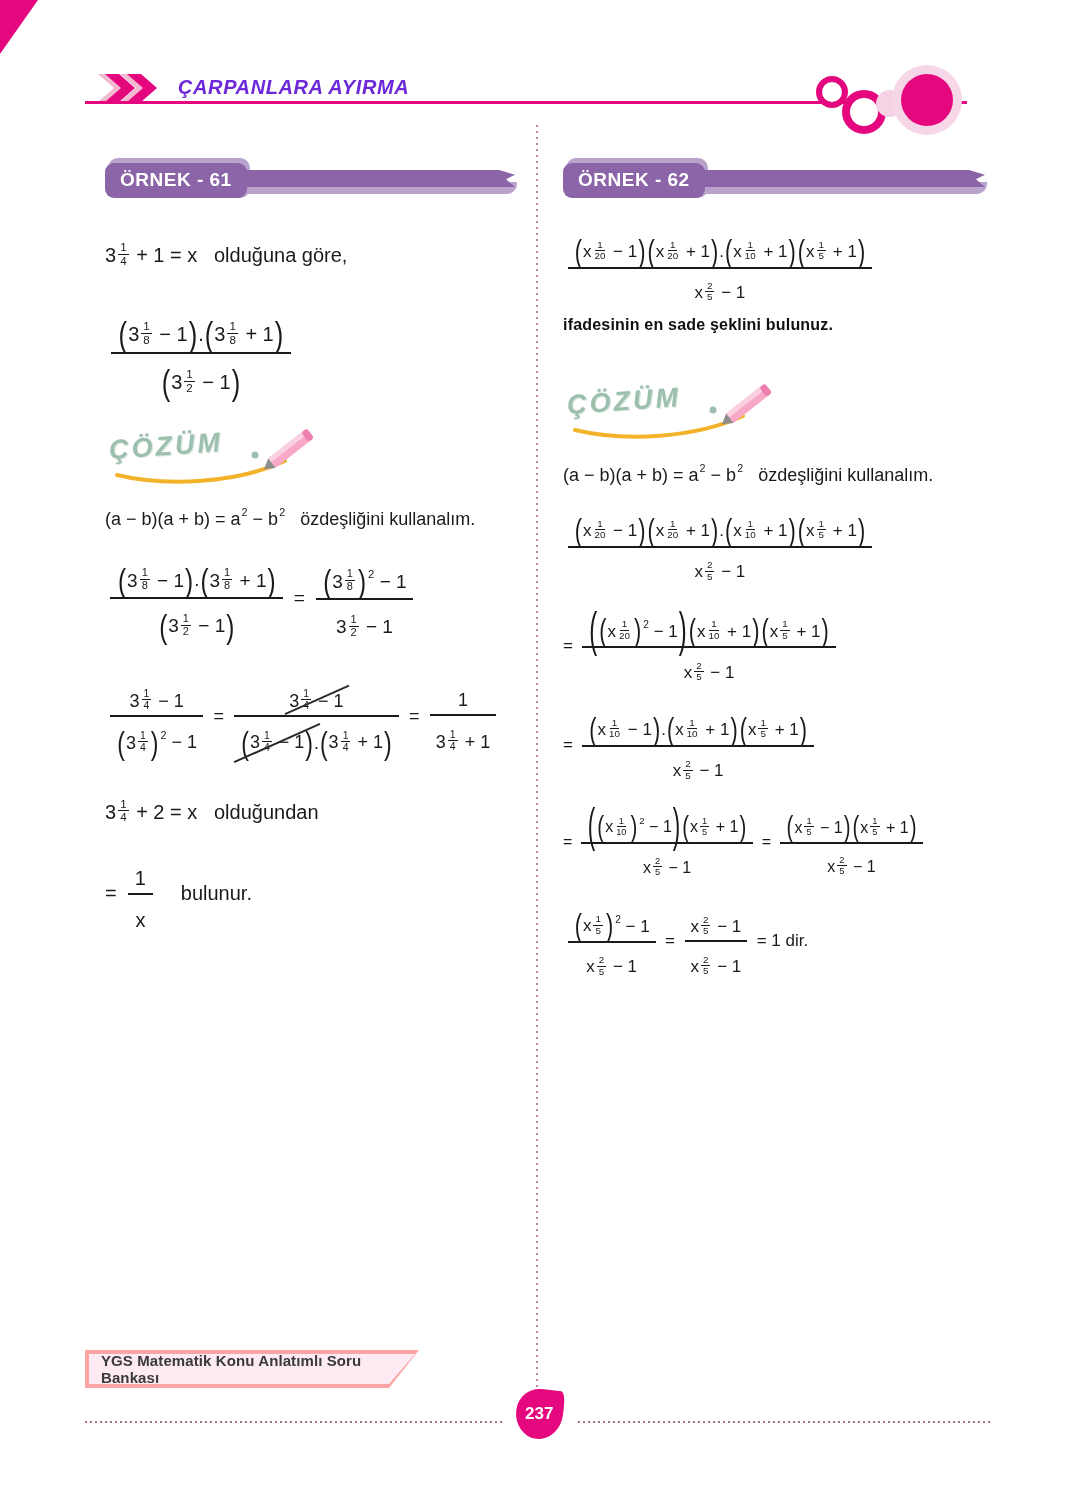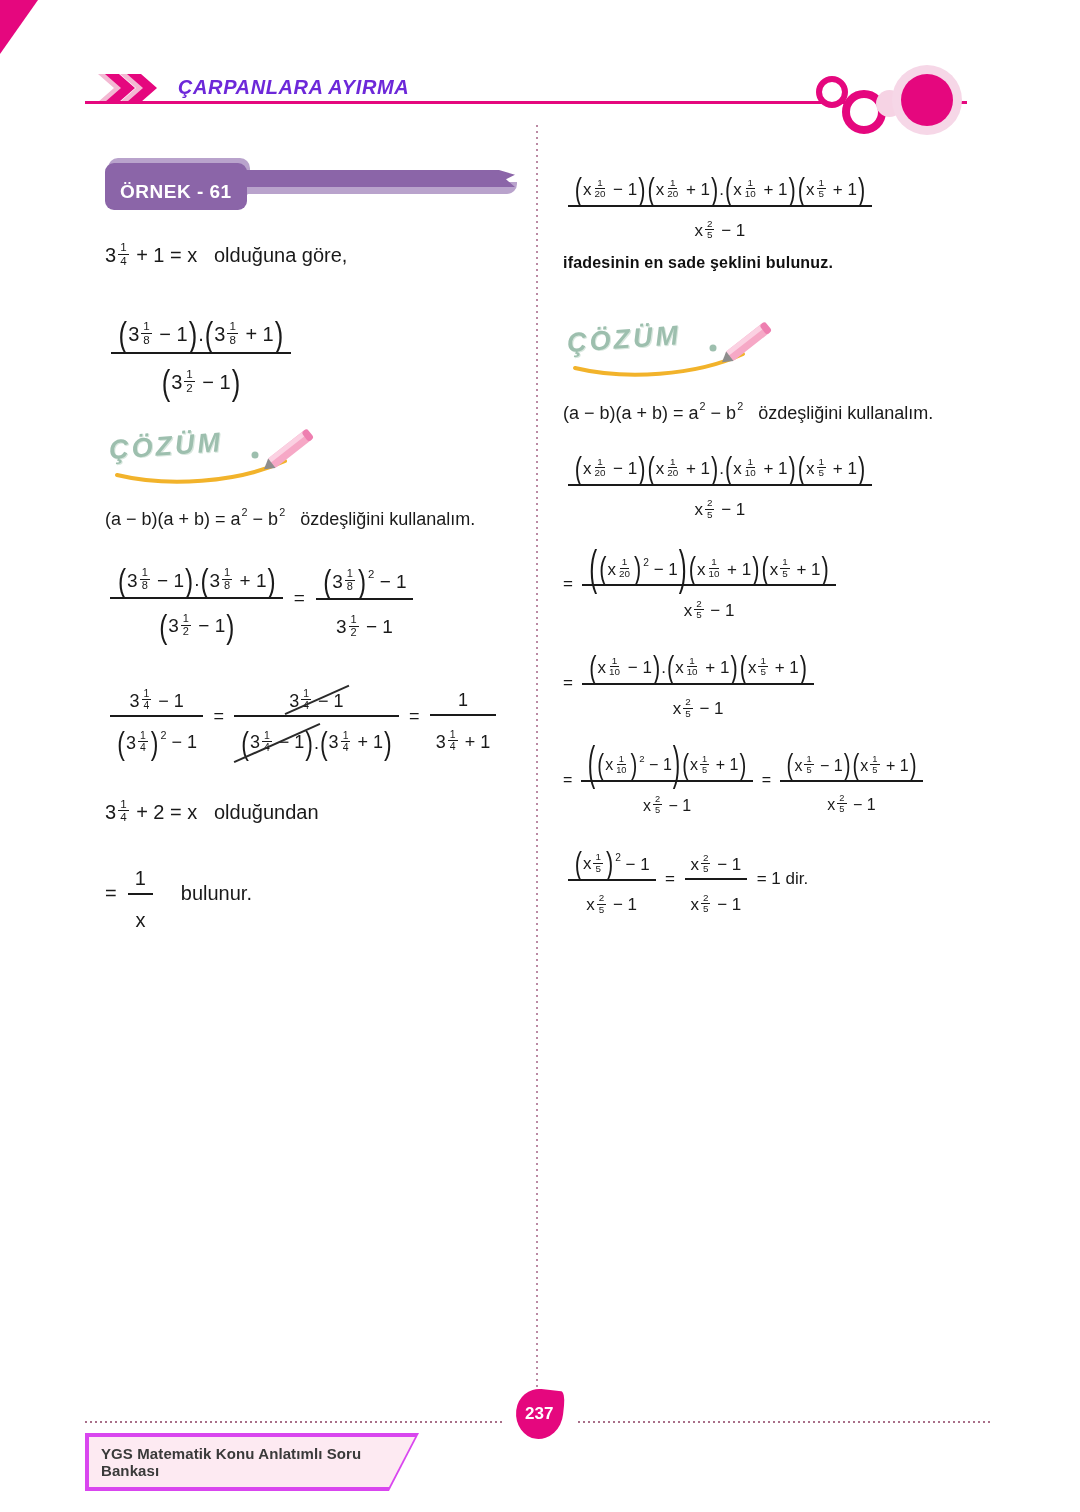--- a/index.html
+++ b/index.html
@@ -36,21 +36,21 @@
 
   
   .tab { position:relative; height:46px; }
   .tab-back { position:absolute; left:3px; top:0; width:142px; height:40px;
     background:#b9a3cc; border-radius:10px; }
   .tab-tail-back { position:absolute; left:120px; right:0; top:24px; height:12px;
     background:#b9a3cc; border-radius:0 0 10px 10px; }
   .tab-tail { position:absolute; left:118px; right:2px; top:12px; height:17px; background:#8b65a8;
     clip-path:polygon(0 0, calc(100% - 16px) 0, 100% 28%, calc(100% - 9px) 55%, 100% 100%, 0 100%); }
   .tab-label { position:absolute; left:0; top:5px; background:#8b65a8; color:#fff;
-    border-radius:9px; padding:18px 15px 7px; font-size:19px; font-weight:bold; letter-spacing:.5px; z-index:2; }
+    border-radius:9px; padding:6px 15px 7px; font-size:19px; font-weight:bold; letter-spacing:.5px; z-index:2; }
 
   
   .mrow { white-space:pre; padding-top:.55em; line-height:1.2; }
   .fs20 { font-size:20px; }
   .fs19 { font-size:19px; }
   .fs18 { font-size:18px; }
   .fs17 { font-size:17px; }
   .fs16 { font-size:16px; }
   .mtxt { white-space:pre; }
 
@@ -93,21 +93,21 @@
     background-image:repeating-linear-gradient(to right,#a86f89 0 2px,transparent 2px 5px); }
   .fdots-left { left:85px; width:418px; }
   .fdots-right { left:578px; width:412px; }
 
   .pagebadge { position:absolute; left:516px; top:1389px; width:47px; height:50px;
     background:#e5077e; color:#fff; font-weight:bold; font-size:17px;
     display:flex; align-items:center; justify-content:center;
     border-radius:52% 10% 55% 52% / 50% 30% 58% 55%; transform:rotate(6deg); }
   .pagebadge span { transform:rotate(-6deg); }
 
-  .bookbox { position:absolute; left:85px; top:1433px; width:334px; height:58px; background:#d946ef;
+  .bookbox { position:absolute; left:85px; top:1350px; width:334px; height:38px; background:#fca5a5;
     clip-path:polygon(0 0,100% 0,calc(100% - 30px) 100%,0 100%); }
   .bookbox-inner { position:absolute; left:4px; top:4px; right:4px; bottom:4px; background:#fdeaf2;
     clip-path:polygon(0 0,100% 0,calc(100% - 26px) 100%,0 100%);
     display:flex; align-items:center; padding-left:12px;
     font-size:15px; font-weight:bold; color:#3a3a3a; letter-spacing:.1px; }
 </style>
 </head>
 <body>
 
 <div class="page">
@@ -155,20 +155,26 @@
     </div>
 
     <div class="mrow fs18 mb14"><span class="mtxt">(a − b)(a + b) = a</span><span class="msup">2</span><span class="mtxt"> − b</span><span class="msup">2</span><span class="mtxt">   özdeşliğini kullanalım.</span></div>
     <div class="mrow fs19 mb26"><span class="frac"><span class="fnum"><span class="pgroup"><span class="paren">(</span><span class="pinner"><span class="mtxt">3</span><span class="sf"><span class="sfn">1</span><span class="sfd">8</span></span><span class="mtxt"> − 1</span></span><span class="paren">)</span></span><span class="mtxt">.</span><span class="pgroup"><span class="paren">(</span><span class="pinner"><span class="mtxt">3</span><span class="sf"><span class="sfn">1</span><span class="sfd">8</span></span><span class="mtxt"> + 1</span></span><span class="paren">)</span></span></span><span class="fbar"></span><span class="fden"><span class="pgroup"><span class="paren">(</span><span class="pinner"><span class="mtxt">3</span><span class="sf"><span class="sfn">1</span><span class="sfd">2</span></span><span class="mtxt"> − 1</span></span><span class="paren">)</span></span></span></span><span class="mtxt"> = </span><span class="frac"><span class="fnum"><span class="pgroup"><span class="paren">(</span><span class="pinner"><span class="mtxt">3</span><span class="sf"><span class="sfn">1</span><span class="sfd">8</span></span></span><span class="paren">)</span></span><span class="msup">2</span><span class="mtxt"> − 1</span></span><span class="fbar"></span><span class="fden"><span class="mtxt">3</span><span class="sf"><span class="sfn">1</span><span class="sfd">2</span></span><span class="mtxt"> − 1</span></span></span></div>
     <div class="mrow fs18 mb30"><span class="frac"><span class="fnum"><span class="mtxt">3</span><span class="sf"><span class="sfn">1</span><span class="sfd">4</span></span><span class="mtxt"> − 1</span></span><span class="fbar"></span><span class="fden"><span class="pgroup"><span class="paren">(</span><span class="pinner"><span class="mtxt">3</span><span class="sf"><span class="sfn">1</span><span class="sfd">4</span></span></span><span class="paren">)</span></span><span class="msup">2</span><span class="mtxt"> − 1</span></span></span><span class="mtxt"> = </span><span class="frac"><span class="fnum"><span class="cancel"><span class="mtxt">3</span><span class="sf"><span class="sfn">1</span><span class="sfd">4</span></span><span class="mtxt"> − 1</span></span></span><span class="fbar"></span><span class="fden"><span class="cancel"><span class="pgroup"><span class="paren">(</span><span class="pinner"><span class="mtxt">3</span><span class="sf"><span class="sfn">1</span><span class="sfd">4</span></span><span class="mtxt"> − 1</span></span><span class="paren">)</span></span></span><span class="mtxt">.</span><span class="pgroup"><span class="paren">(</span><span class="pinner"><span class="mtxt">3</span><span class="sf"><span class="sfn">1</span><span class="sfd">4</span></span><span class="mtxt"> + 1</span></span><span class="paren">)</span></span></span></span><span class="mtxt"> = </span><span class="frac"><span class="fnum"><span class="mtxt">1</span></span><span class="fbar"></span><span class="fden"><span class="mtxt">3</span><span class="sf"><span class="sfn">1</span><span class="sfd">4</span></span><span class="mtxt"> + 1</span></span></span></div>
     <div class="mrow fs20 mb20"><span class="mtxt">3</span><span class="sf"><span class="sfn">1</span><span class="sfd">4</span></span><span class="mtxt"> + 2 = x   olduğundan</span></div>
     <div class="mrow fs20"><span class="mtxt">= </span><span class="frac"><span class="fnum"><span class="mtxt">1</span></span><span class="fbar"></span><span class="fden"><span class="mtxt">x</span></span></span><span class="mtxt">    bulunur.</span></div>
   </section>
 
   <section class="col col-right">
+    <div class="tab mb16">
+      <span class="tab-back"></span>
+      <span class="tab-tail-back"></span>
+      <span class="tab-tail"></span>
+      <span class="tab-label">ÖRNEK - 62</span>
+    </div>
 
     <div class="mrow fs17 mb12"><span class="frac"><span class="fnum"><span class="pgroup"><span class="paren">(</span><span class="pinner"><span class="mtxt">x</span><span class="sf"><span class="sfn">1</span><span class="sfd">20</span></span><span class="mtxt"> − 1</span></span><span class="paren">)</span></span><span class="pgroup"><span class="paren">(</span><span class="pinner"><span class="mtxt">x</span><span class="sf"><span class="sfn">1</span><span class="sfd">20</span></span><span class="mtxt"> + 1</span></span><span class="paren">)</span></span><span class="mtxt">.</span><span class="pgroup"><span class="paren">(</span><span class="pinner"><span class="mtxt">x</span><span class="sf"><span class="sfn">1</span><span class="sfd">10</span></span><span class="mtxt"> + 1</span></span><span class="paren">)</span></span><span class="pgroup"><span class="paren">(</span><span class="pinner"><span class="mtxt">x</span><span class="sf"><span class="sfn">1</span><span class="sfd">5</span></span><span class="mtxt"> + 1</span></span><span class="paren">)</span></span></span><span class="fbar"></span><span class="fden"><span class="mtxt">x</span><span class="sf"><span class="sfn">2</span><span class="sfd">5</span></span><span class="mtxt"> − 1</span></span></span></div>
     <p class="qtext mb44">ifadesinin en sade şeklini bulunuz.</p>
 
     <div class="cozum mb8">
       <svg class="cozum-art" width="220" height="66" viewBox="0 0 220 66">
         <path d="M12 52 C 62 64, 132 60, 180 38" stroke="#f2b32b" stroke-width="4" fill="none" stroke-linecap="round"></path>
         <circle cx="150" cy="32" r="3.5" fill="#9dbfae"></circle>
         <g transform="rotate(-38 185 26)">
           <rect x="160" y="20" width="50" height="12" rx="4" fill="#f6a8c6"></rect>

